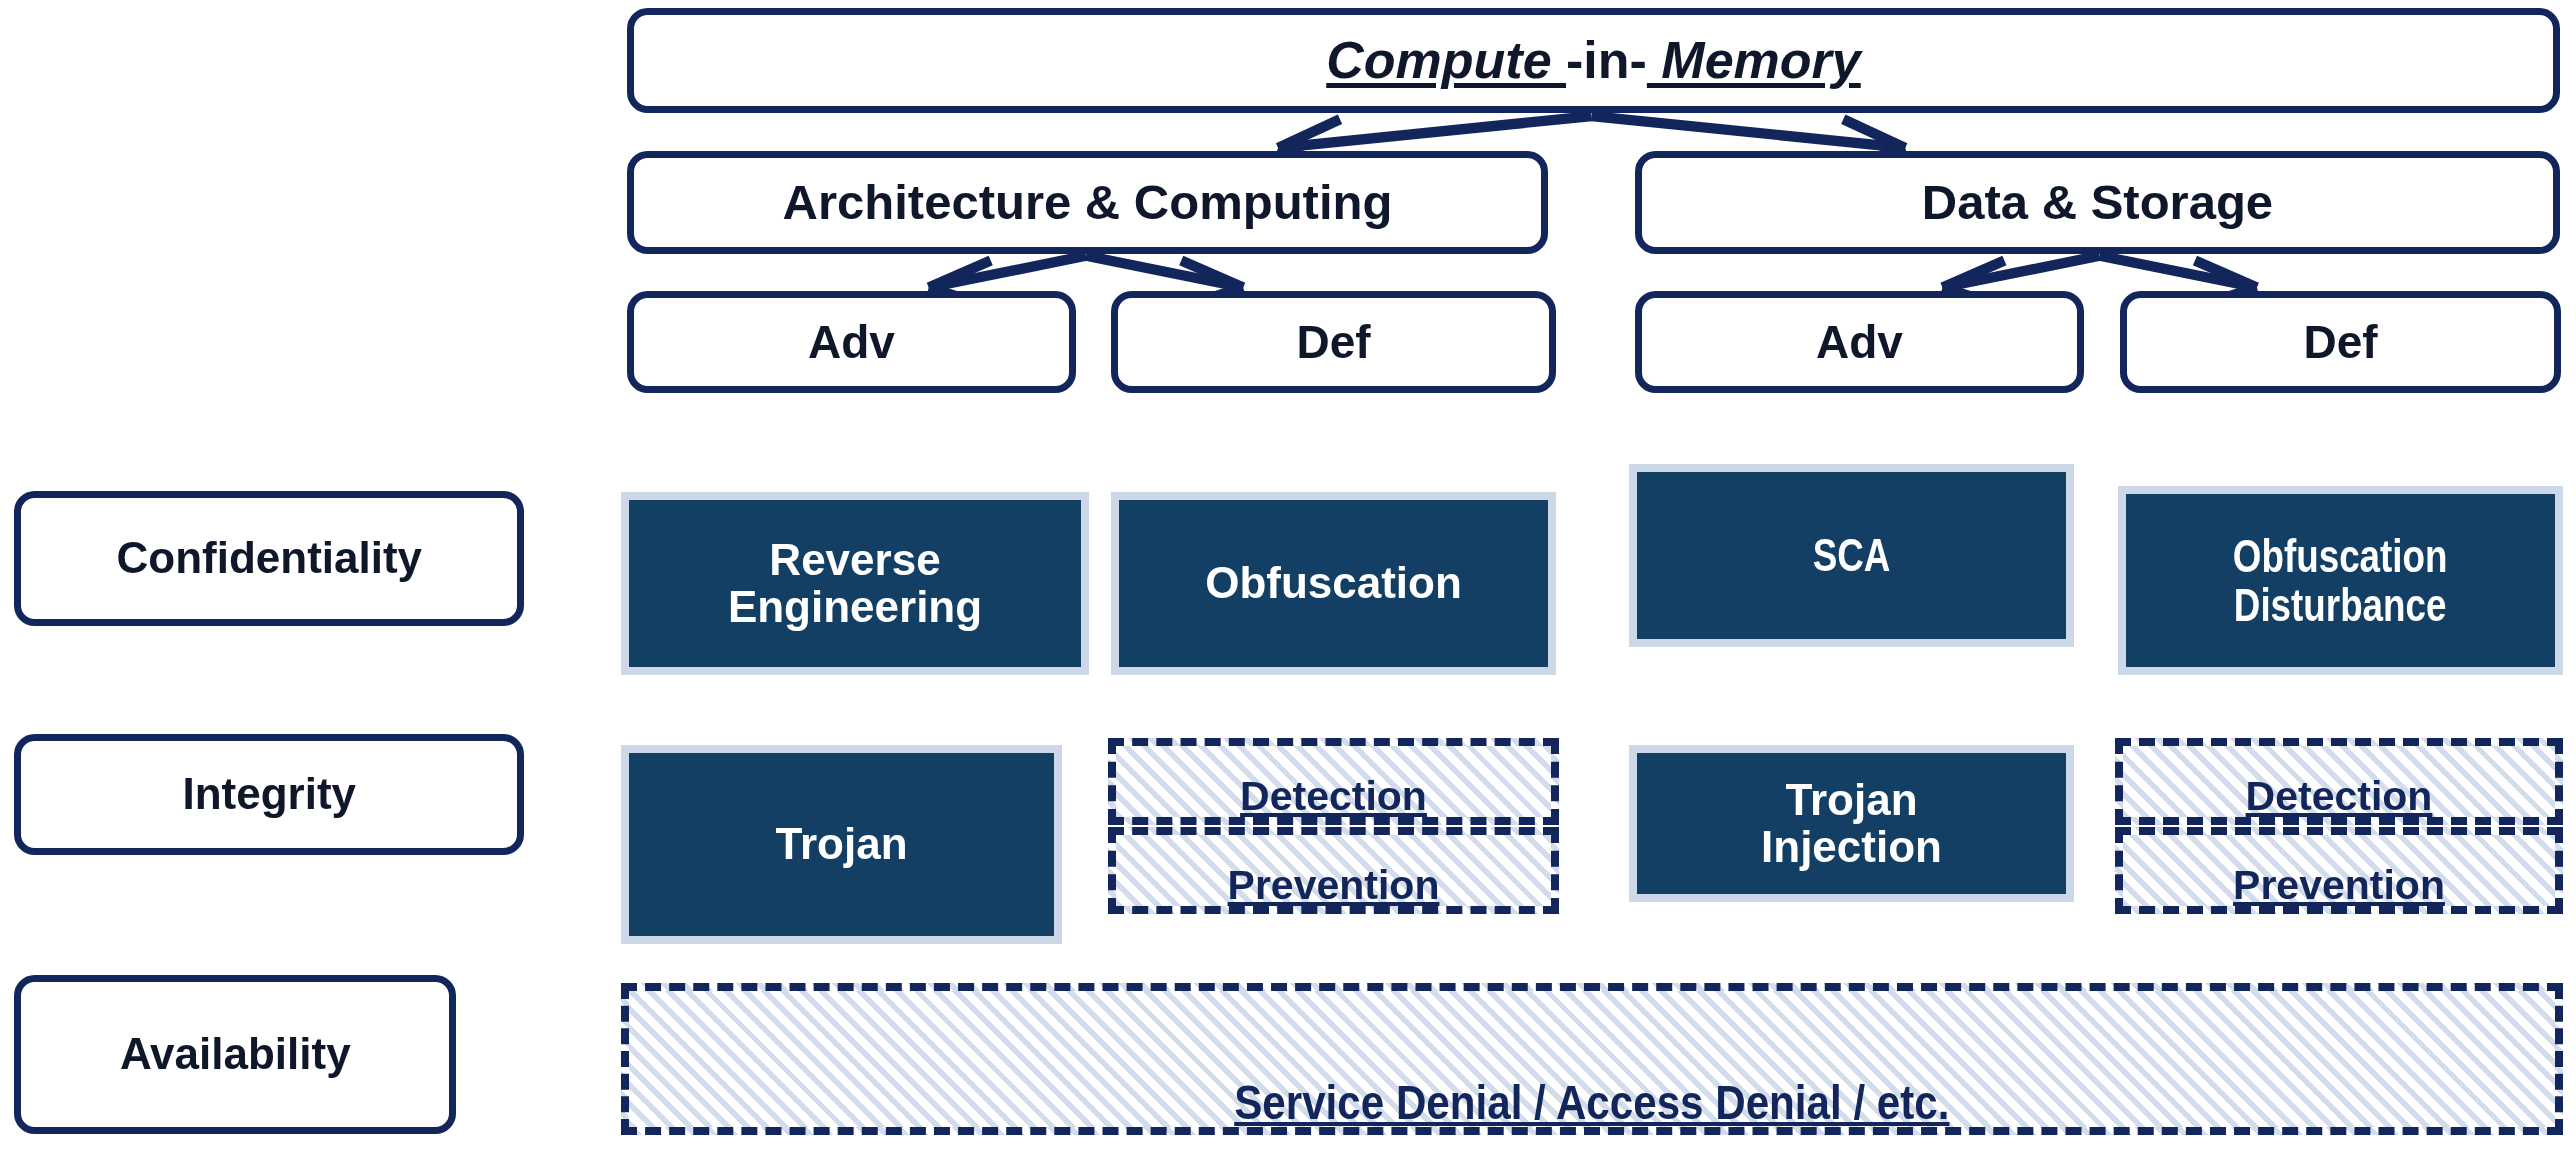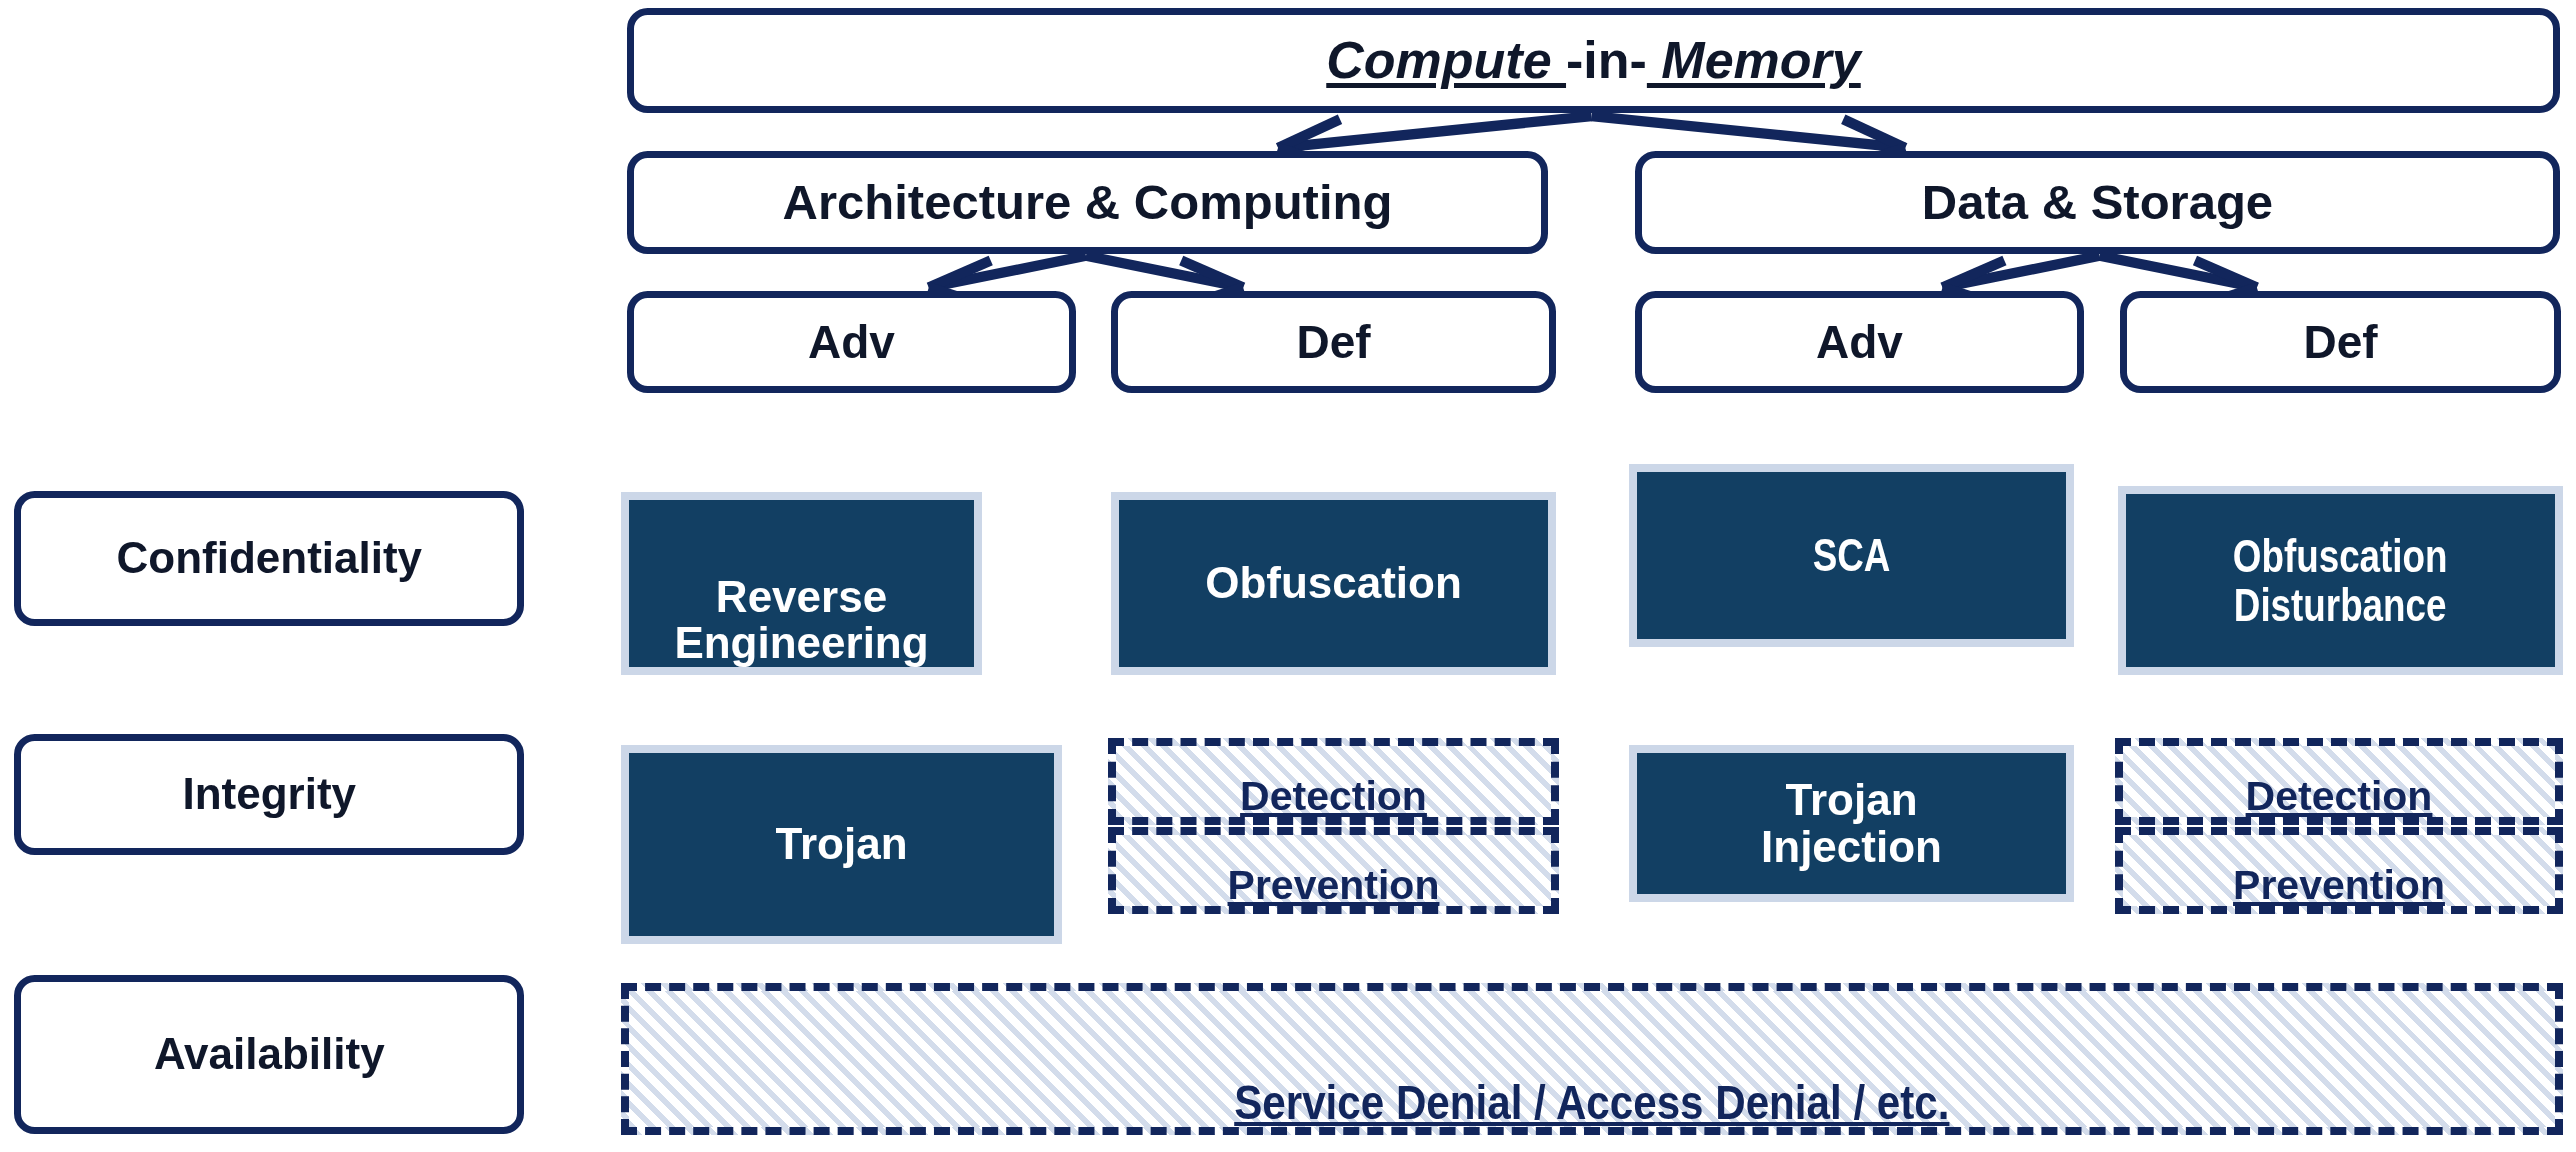--- a/index.html
+++ b/index.html
@@ -159,25 +159,25 @@
   </div>
 
   <div class="abs obox t-rowlabel" style="left:14.3px; top:491px; width:510px; height:135px;">
     <span>Confidentiality</span>
   </div>
 
   <div class="abs obox t-rowlabel" style="left:14.3px; top:734px; width:510px; height:121px;">
     <span>Integrity</span>
   </div>
 
-  <div class="abs obox t-rowlabel" style="left:14.3px; top:975px; width:510px; height:159px;">
+  <div class="abs obox t-rowlabel" style="left:14.3px; top:975px; width:442px; height:159px;">
     <span>Availability</span>
   </div>
 
-  <div class="abs fbox t-cell" style="left:621px; top:492px; width:361px; height:183px;align-items:flex-end;">
+  <div class="abs fbox t-cell" style="left:621px; top:492px; width:468px; height:183px;">
     <span>
       <span class="stack">Reverse</span>
       <span class="stack">Engineering</span>
     </span>
   </div>
 
   <div class="abs fbox t-cell" style="left:1111px; top:492px; width:445px; height:183px;">
     <span>
       <span class="stack">Obfuscation</span>
     </span>

